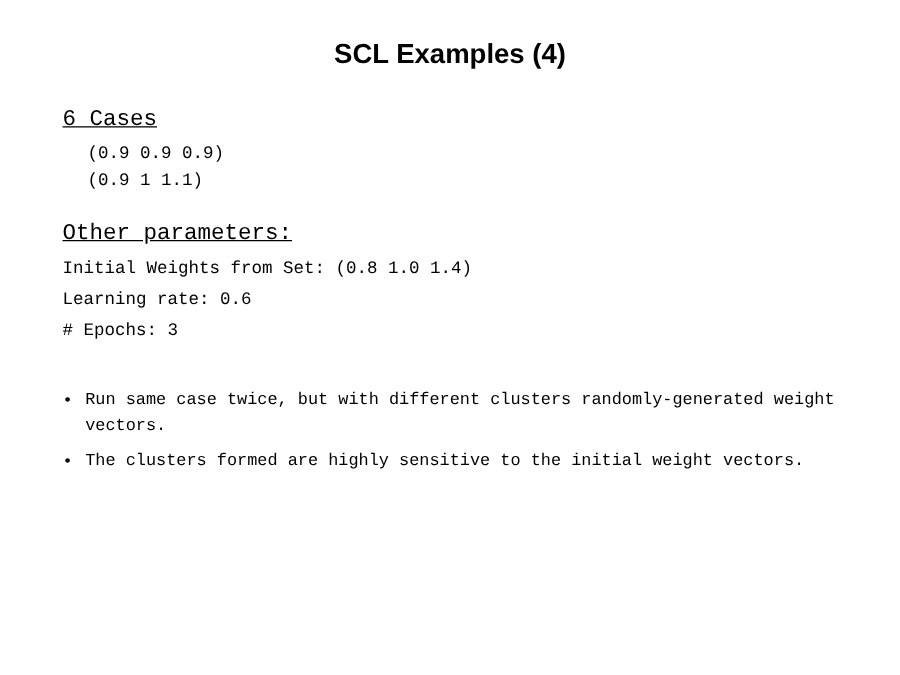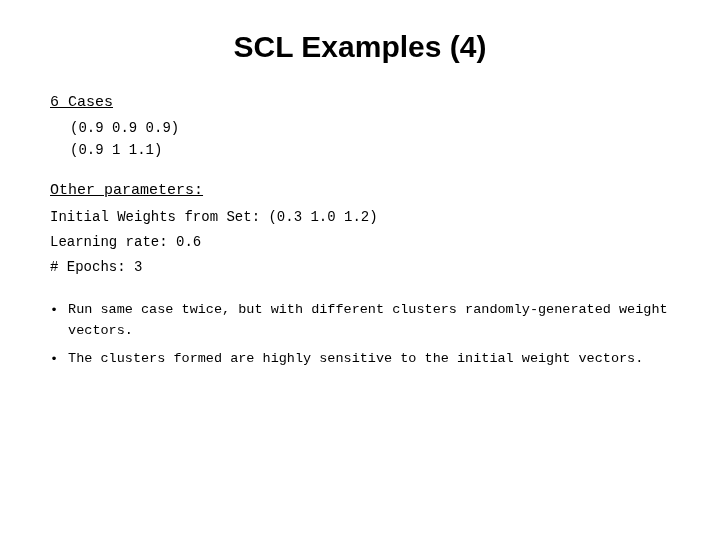--- a/index.html
+++ b/index.html
@@ -20,49 +20,49 @@
 
     .page {
       width: 720px;
       height: 540px;
       padding: 30px 50px;
     }
 
     .title {
       text-align: center;
       font-family: Arial, Helvetica, sans-serif;
-      font-size: 30px;
+      font-size: 22px;
       font-weight: bold;
       margin-bottom: 30px;
       color: #000000;
     }
 
     .section-label {
       text-decoration: underline;
       margin-bottom: 6px;
-      font-size: 15px;
+      font-size: 18px;
     }
 
     .cases-block {
       margin-bottom: 20px;
     }
 
     .cases-row {
       display: flex;
       gap: 60px;
       margin-left: 20px;
     }
 
     .case-line {
       font-size: 14px;
       line-height: 1.6;
     }
 
     .other-params-block {
-      margin-bottom: 20px;
+      margin-bottom: 33px;
       font-family: Liberation Mono, monospace;
     }
 
     .param-line {
       font-size: 14px;
       line-height: 1.8;
       margin-left: 0px;
     }
 
     .bullets-block {
@@ -103,21 +103,21 @@
     <div class="cases-row">
       <div class="cases-left">
         <div class="case-line">(0.9 0.9 0.9)</div>
         <div class="case-line">(0.9 1 1.1)</div>
       </div>
     </div>
   </div>
 
   <div class="other-params-block">
     <div class="section-label underline">Other parameters:</div>
-    <div class="param-line">   Initial Weights from Set: (0.3  1.0  1.2)</div>
+    <div class="param-line">   Initial Weights from Set: (0.8  1.0  1.4)</div>
     <div class="param-line">   Learning rate: 0.6</div>
     <div class="param-line">   # Epochs: 3</div>
   </div>
 
   <div class="bullets-block">
     <div class="bullet-item">
       <span class="bullet-dot">•</span>
       <span class="bullet-text">Run same case twice, but with different clusters randomly-generated weight vectors.</span>
     </div>
     <div class="bullet-item">

